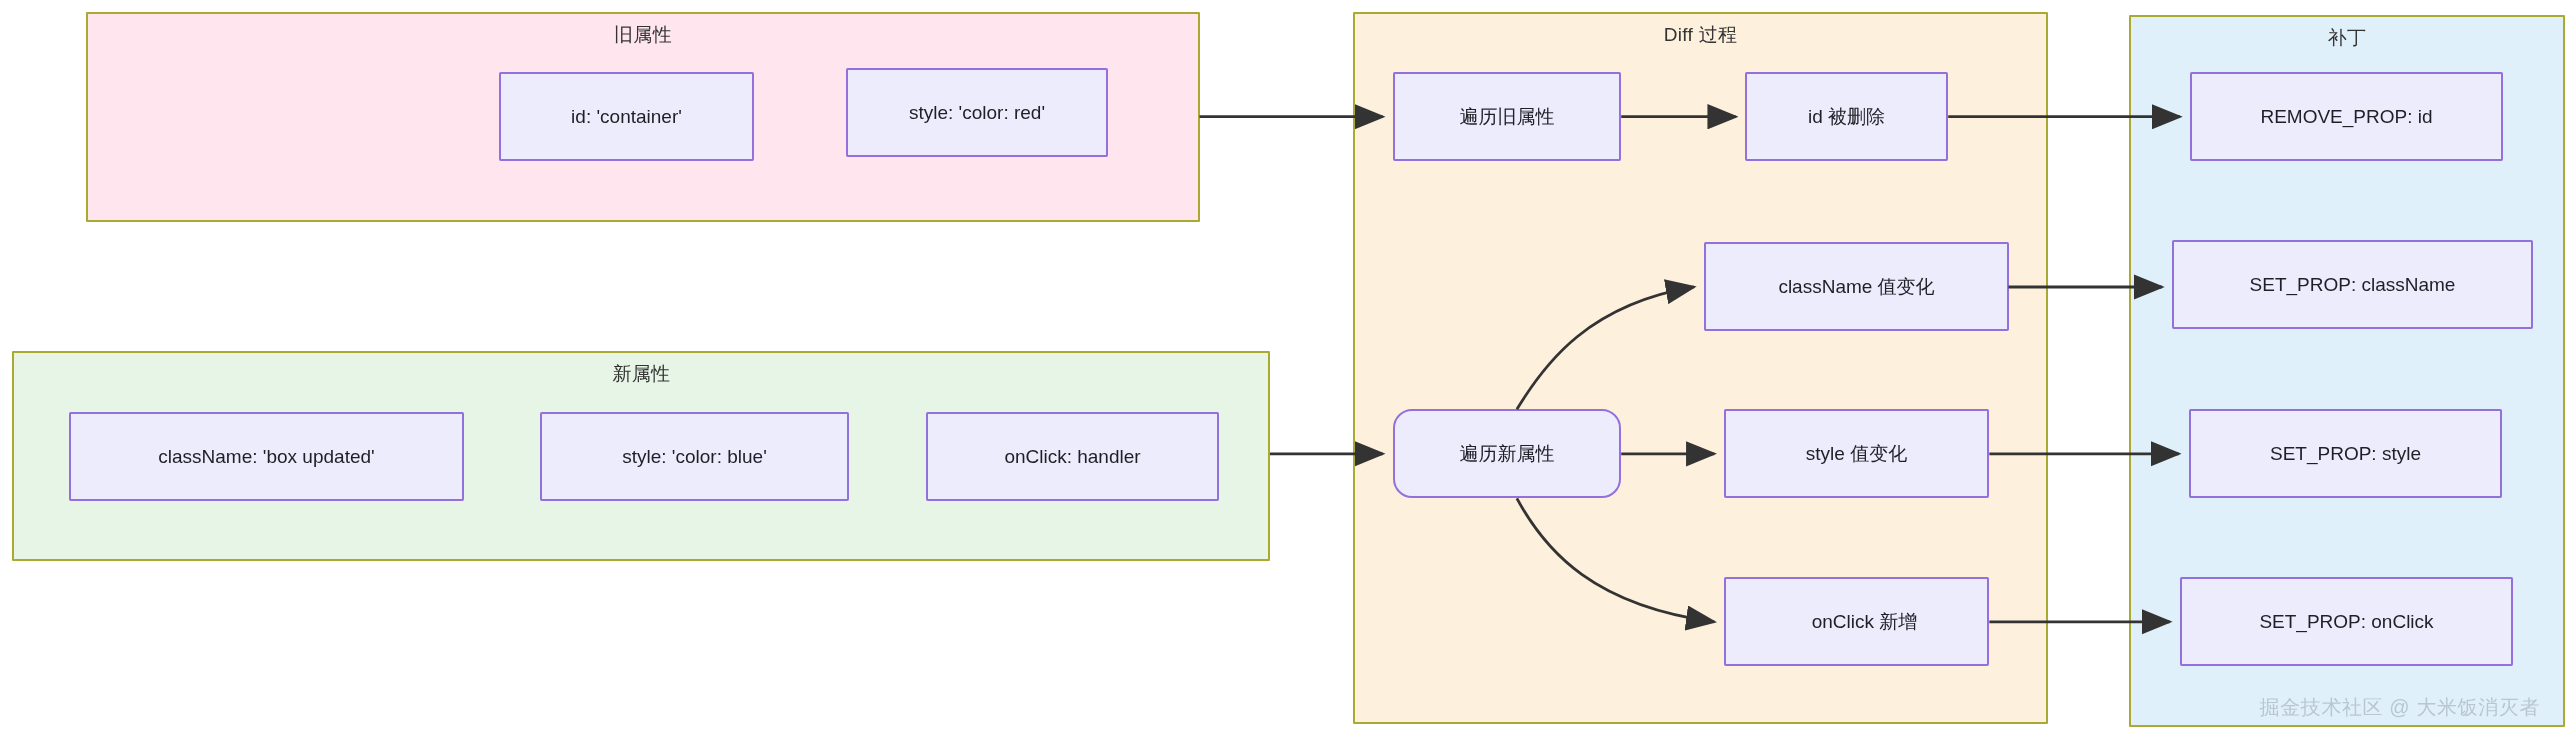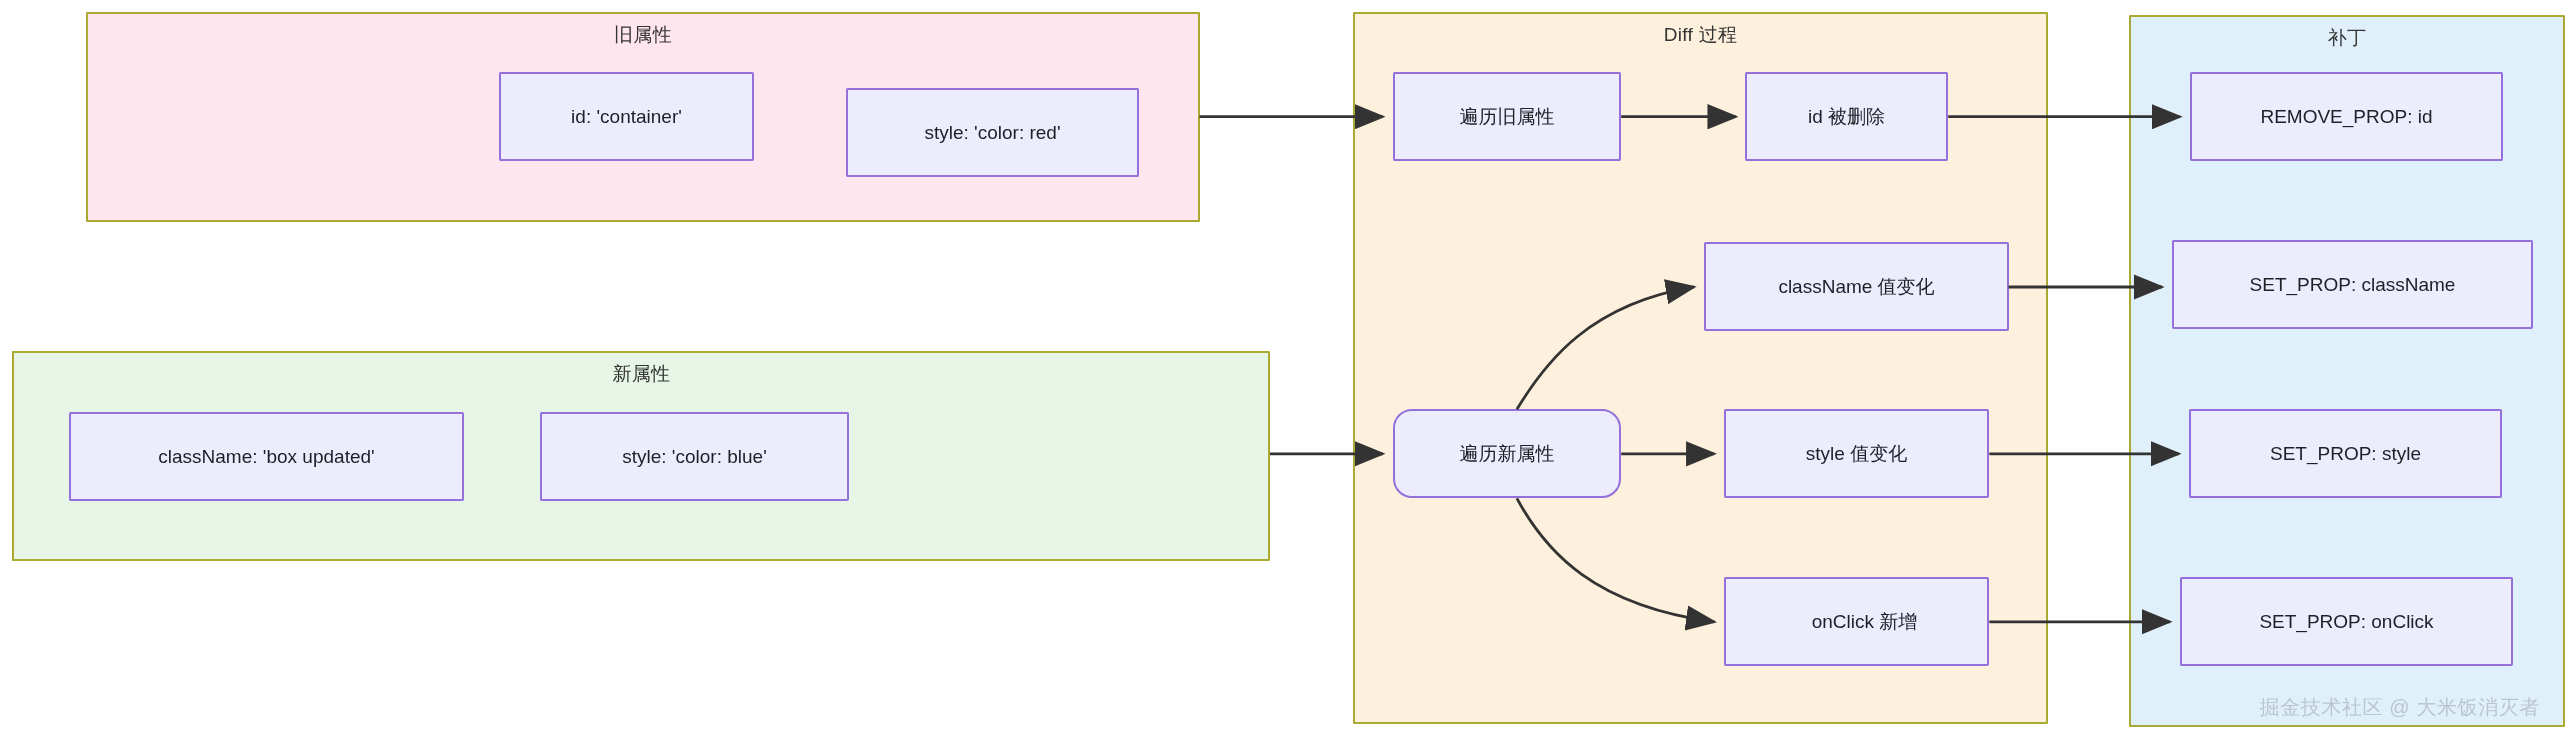--- a/index.html
+++ b/index.html
@@ -82,33 +82,36 @@
 
 <div id="canvas">
 
   <div class="subgraph" id="sg-old" style="left:86px; top:12.4px; width:1114px; height:210px;">
     <div class="subgraph-title">旧属性</div>
   </div>
 
   <div class="node" style="left:499px; top:72px; width:255px; height:89px;">
     <span>id: 'container'</span>
   </div>
-  <div class="node" style="left:846px; top:88px; width:293px; height:89px;">
+  <div class="node" style="left:846px; top:68px; width:262px; height:89px;">
     <span>style: 'color: red'</span>
   </div>
 
   <div class="subgraph" id="sg-new" style="left:12.4px; top:351px; width:1258px; height:210px;">
     <div class="subgraph-title">新属性</div>
   </div>
 
   <div class="node" style="left:69px; top:412px; width:395px; height:89px;">
     <span>className: 'box updated'</span>
   </div>
   <div class="node" style="left:540px; top:412px; width:309px; height:89px;">
     <span>style: 'color: blue'</span>
+  </div>
+  <div class="node" style="left:926px; top:412px; width:293px; height:89px;">
+    <span>onClick: handler</span>
   </div>
 
   <div class="subgraph" id="sg-diff" style="left:1353px; top:12.4px; width:695px; height:712px;">
     <div class="subgraph-title">Diff 过程</div>
   </div>
 
   <div class="node" style="left:1393px; top:72px; width:228px; height:89px;">
     <span>遍历旧属性</span>
   </div>
   <div class="node" style="left:1745px; top:72px; width:203px; height:89px;">

